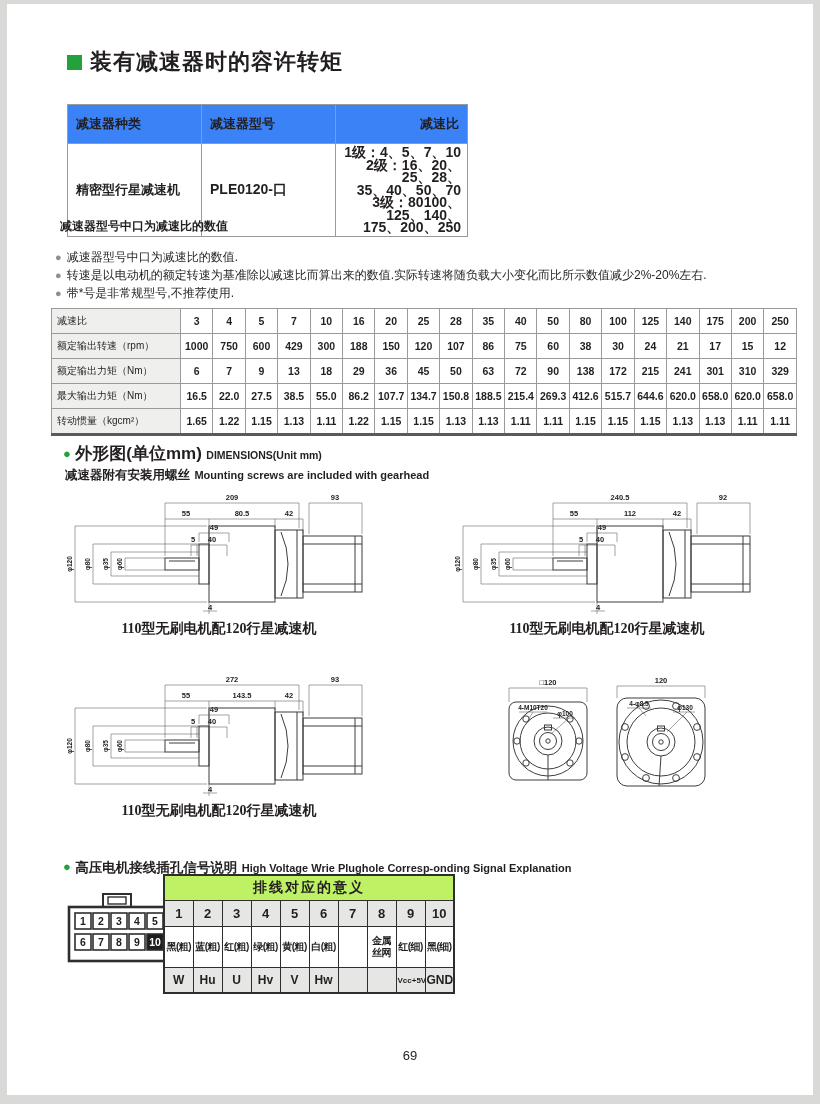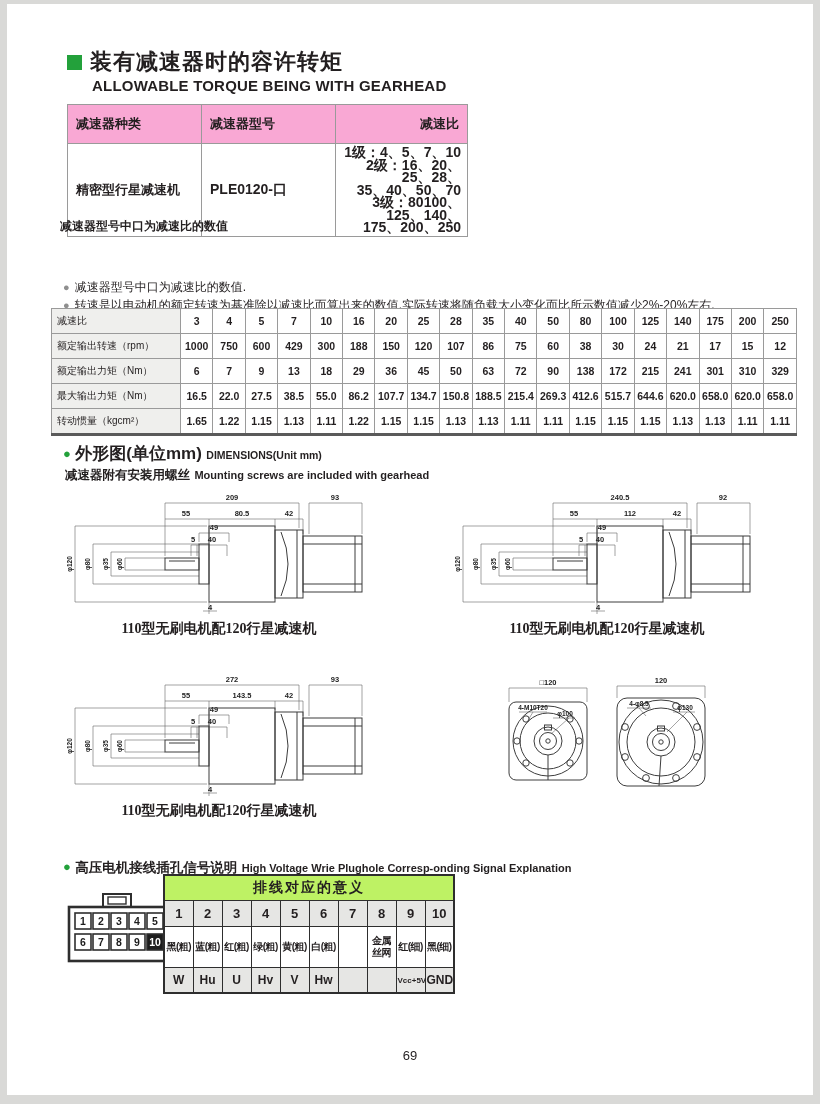--- a/index.html
+++ b/index.html
@@ -16,21 +16,21 @@
 
   
   .title-sq{width:15px;height:15px;background:#23a13b;}
   .title-cn{font-size:22px;font-weight:bold;letter-spacing:1px;}
   .title-en{font-size:15px;font-weight:bold;letter-spacing:0.2px;}
 
   
   table{border-collapse:collapse;}
   .ghtable{width:400px;table-layout:fixed;border:1.5px solid #8a8a8a;}
   .ghtable th,.ghtable td{border:1px solid #9a9a9a;vertical-align:middle;}
-  .ghtable thead th{background:#f9a8d4;height:38px;font-size:13px;font-weight:600;text-align:left;padding:0 8px;}
+  .ghtable thead th{background:#3b82f6;height:38px;font-size:13px;font-weight:600;text-align:left;padding:0 8px;}
   .ghtable thead th.r{text-align:right;}
   .ghtable td{height:70px;background:#fff;}
   .gh-type{font-size:13px;font-weight:600;padding:0 8px;}
   .gh-model{font-size:14px;font-weight:bold;padding:0 8px;}
   .gh-ratio{font-size:14px;font-weight:bold;text-align:right;padding:2px 6px;line-height:12.5px;}
 
   .footnote{font-size:12px;font-weight:600;}
 
   .note-line{font-size:12px;line-height:18px;white-space:nowrap;}
   .note-dot{color:#8f8f8f;font-size:11px;margin-right:5px;}
@@ -72,21 +72,20 @@
   .conn-num{font-size:10.5px;font-weight:bold;fill:#1d1d1d;}
   .conn-num-w{font-size:10.5px;font-weight:bold;fill:#ffffff;}
 </style>
 </head>
 <body>
 
 <div class="page">
 
   <div class="abs title-sq" style="left:60px;top:51px;"></div>
   <div class="abs title-cn" style="left:83px;top:43px;">装有减速器时的容许转矩</div>
-  <div class="abs title-en" style="left:85px;top:73px;">ALLOWABLE TORQUE BEING WITH GEARHEAD</div>
 
   <table class="ghtable abs" style="left:60px;top:100px;">
     <colgroup>
         <col style="width:134px;">
         <col style="width:134px;">
         <col style="width:132px;">
       </colgroup>
     <thead>
       <tr>
         <th>减速器种类</th>
@@ -104,21 +103,21 @@
           <div>35、40、50、70</div>
           <div>3级：80100、125、140、</div>
           <div>175、200、250</div>
         </td>
       </tr>
     </tbody>
   </table>
 
   <div class="abs footnote" style="left:53px;top:214px;">减速器型号中口为减速比的数值</div>
 
-  <div class="abs" style="left:56px;top:244px;margin-top:30px;">
+  <div class="abs" style="left:48px;top:244px;">
     <div class="note-line"><span class="note-dot">●</span><span>减速器型号中口为减速比的数值.</span></div>
     <div class="note-line"><span class="note-dot">●</span><span>转速是以电动机的额定转速为基准除以减速比而算出来的数值.实际转速将随负载大小变化而比所示数值减少2%-20%左右.</span></div>
     <div class="note-line"><span class="note-dot">●</span><span>带*号是非常规型号,不推荐使用.</span></div>
   </div>
 
   <table class="spec abs" style="left:44px;top:304px;">
     <tbody>
       <tr>
           <th>减速比</th>
           <td>3</td>

